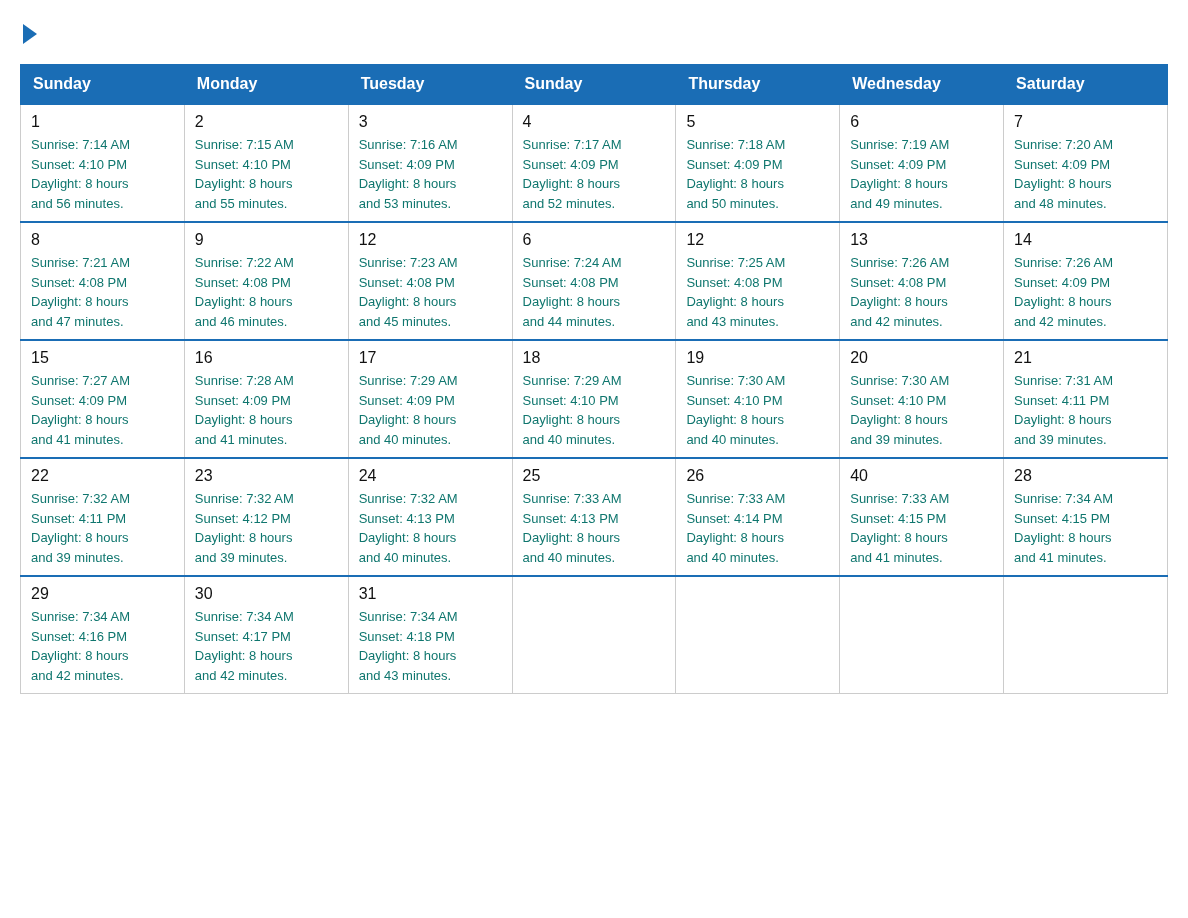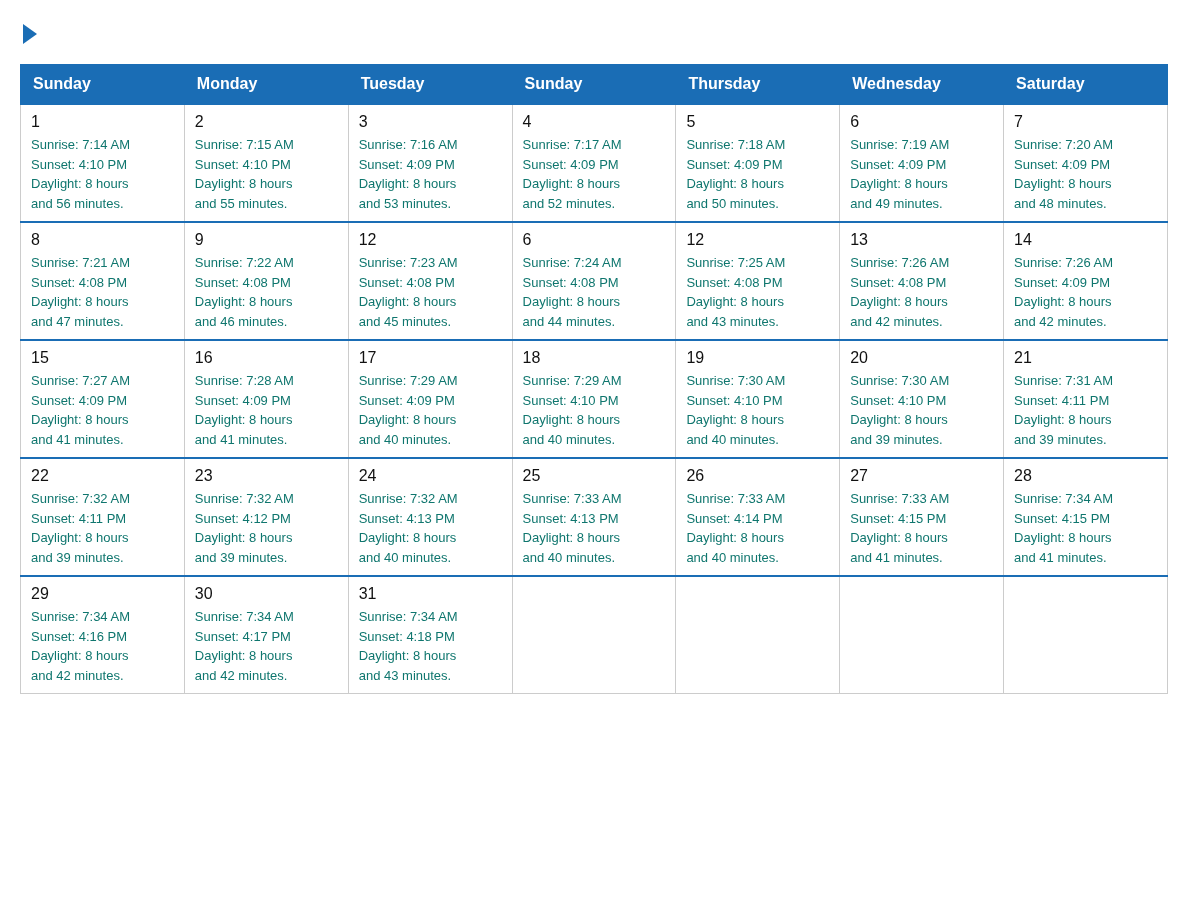--- a/index.html
+++ b/index.html
@@ -364,21 +364,21 @@
         <td>
           <span class="day-number">26</span>
         <div class="day-info">
           Sunrise: 7:33 AM<br>
           Sunset: 4:14 PM<br>
           Daylight: 8 hours<br>
           and 40 minutes.
         </div>
         </td>
         <td>
-          <span class="day-number">27</span>
+          <span class="day-number">40</span>
         <div class="day-info">
           Sunrise: 7:33 AM<br>
           Sunset: 4:15 PM<br>
           Daylight: 8 hours<br>
           and 41 minutes.
         </div>
         </td>
         <td>
           <span class="day-number">28</span>
         <div class="day-info">

